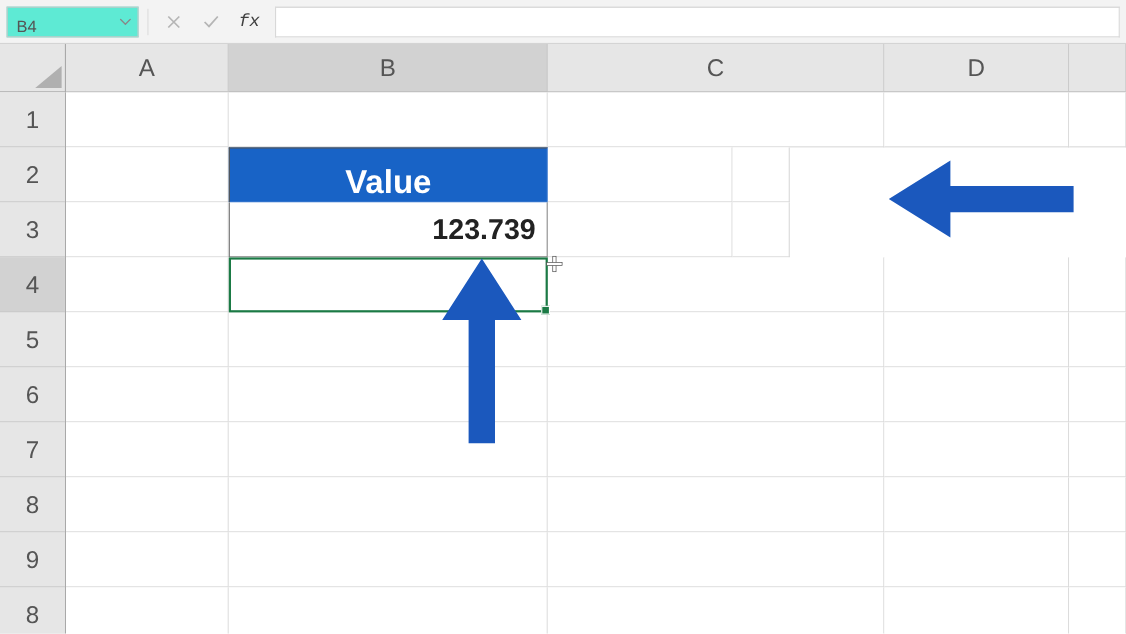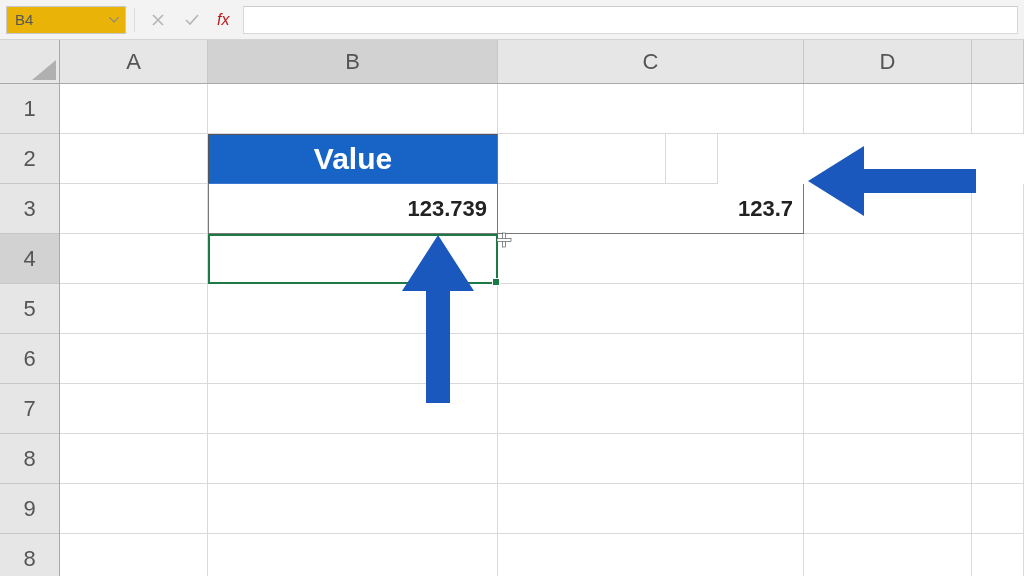--- a/index.html
+++ b/index.html
@@ -19,24 +19,24 @@
       align-items: center;
       height: 40px;
       border-bottom: 1px solid #d4d4d4;
       background: #f3f3f3;
       padding: 4px 6px;
       gap: 8px;
     }
     .name-box {
       width: 120px;
       height: 28px;
-      background: #eab308;
+      background: #5eead4;
       border: 1px solid #c8c8c8;
       display: flex;
-      align-items: center;
+      align-items: flex-end;
       padding: 0 8px;
       font-size: 15px;
       color: #555;
       position: relative;
     }
     .name-box-dd {
       position: absolute;
       right: 4px;
       top: 50%;
       transform: translateY(-50%);
@@ -49,21 +49,21 @@
     }
     .fb-btn-group {
       display: flex;
       align-items: center;
       gap: 16px;
       padding: 0 6px;
     }
     .fb-btn { color: #9a9a9a; font-size: 18px; width: 18px; height: 18px; display:flex; align-items:center; justify-content:center;}
     .fb-btn.cancel { font-size: 16px; }
     .fb-btn.enter { font-size: 18px; }
-    .fx-label { font-style: italic; font-family: Liberation Sans, sans-serif; color: #b91c1c; font-size: 16px;}
+    .fx-label { font-style: italic; font-family: Liberation Mono, monospace; color: #404040; font-size: 16px;}
     .formula-input {
       flex: 1;
       height: 28px;
       background: #fff;
       border: 1px solid #d8d8d8;
       border-top-color: #ccc;
     }
 
     
     .grid {
@@ -138,21 +138,21 @@
     }
     .row { display: flex; height: 50px; }
     .cell {
       height: 50px;
       border-right: 1px solid #d9d9d9;
       border-bottom: 1px solid #d9d9d9;
       display: flex;
       align-items: center;
       justify-content: flex-end;
       padding: 0 10px;
-      font-size: 22px;
+      font-size: 26px;
       color: #222;
       background: #fff;
       position: relative;
     }
     .col-A { width: 148px; }
     .col-B { width: 290px; }
     .col-C { width: 306px; }
     .col-D { width: 168px; }
     .col-E { width: 52px; }
 
@@ -160,20 +160,21 @@
     .hdr-cell {
       background: #1863c6;
       color: #fff;
       font-weight: 700;
       justify-content: center;
       font-size: 30px;
       border-right: 1px solid #3a79cf;
       border-bottom: 1px solid #3a79cf;
       border-top: 1px solid #555;
       border-left: 1px solid #555;
+      align-items: flex-end;
     }
     .val-cell {
       font-weight: 700;
       border: 1px solid #777;
       border-top: none;
     }
     .val-cell + .val-cell { border-left: none; }
 
     
     .selection-box {
@@ -311,23 +312,20 @@
         </div>
       <div class="cell col-D"></div>
       <div class="cell col-E"></div>
     </div>
 
     <div class="row">
       <div class="cell col-A"></div>
       <div class="cell col-B val-cell">
           <span>123.739</span>
         </div>
-      <div class="cell col-C val-cell">
-          <span>123.7</span>
-        </div>
       <div class="cell col-D"></div>
       <div class="cell col-E"></div>
     </div>
 
     <div class="row">
       <div class="cell col-A"></div>
       <div class="cell col-B"></div>
       <div class="cell col-C"></div>
       <div class="cell col-D"></div>
       <div class="cell col-E"></div>

